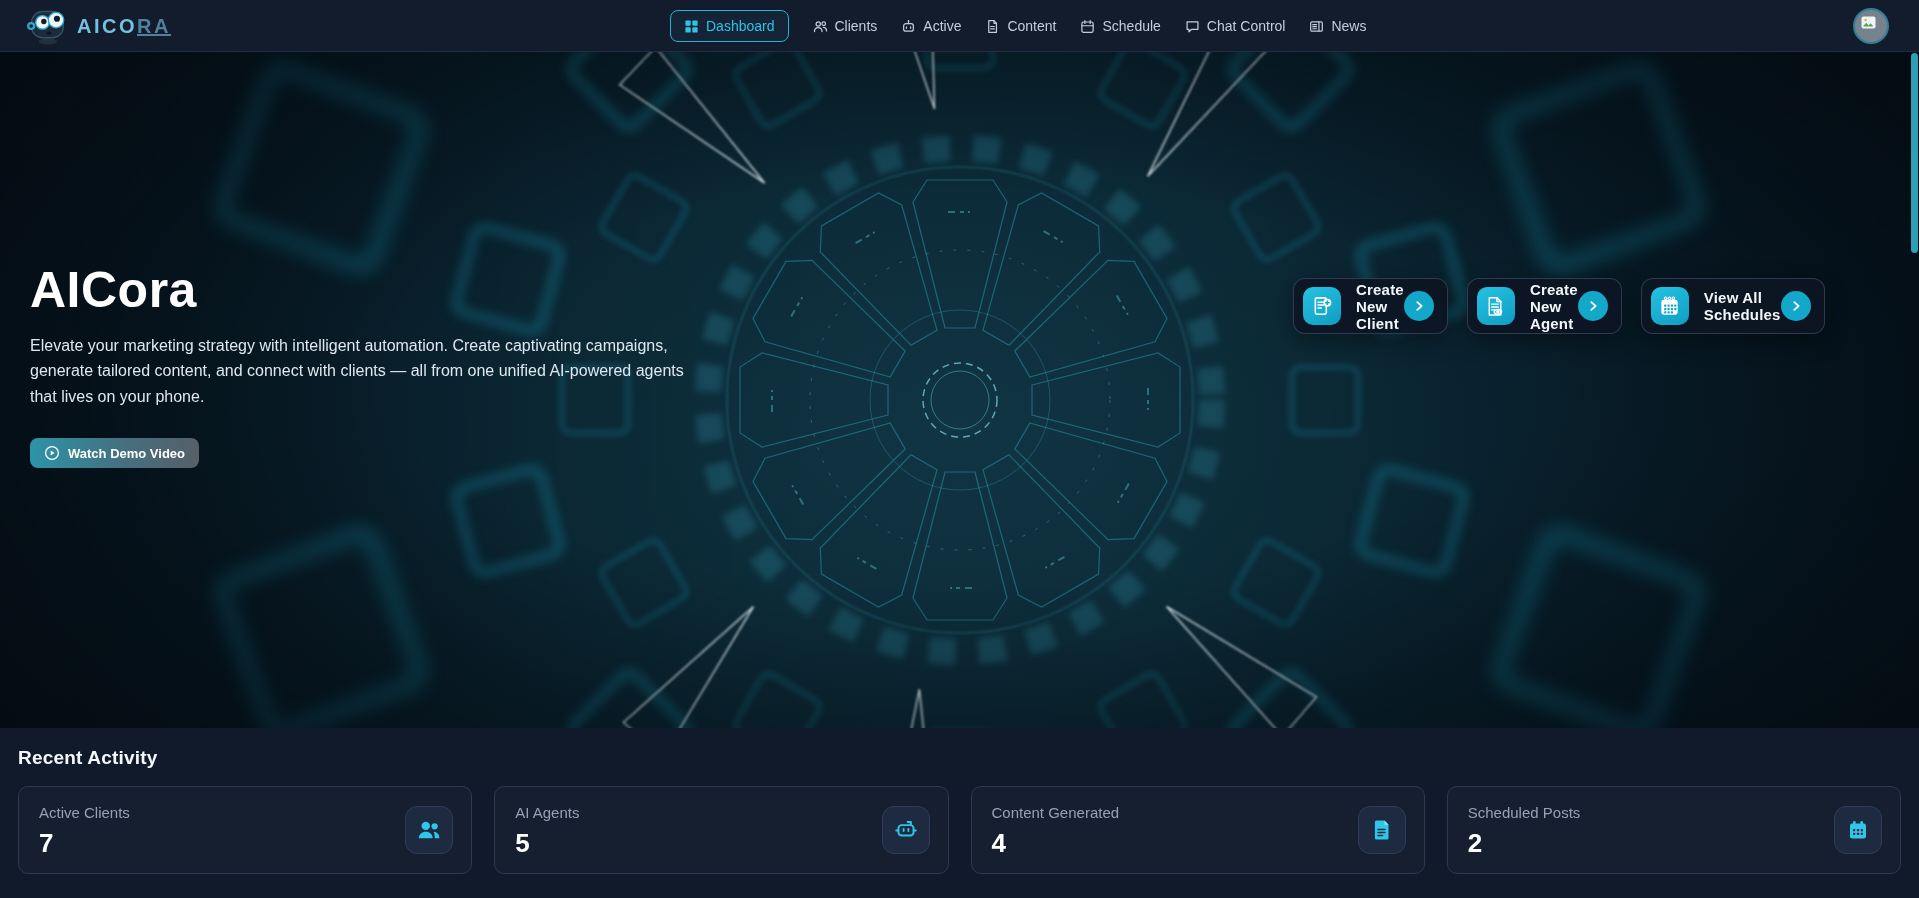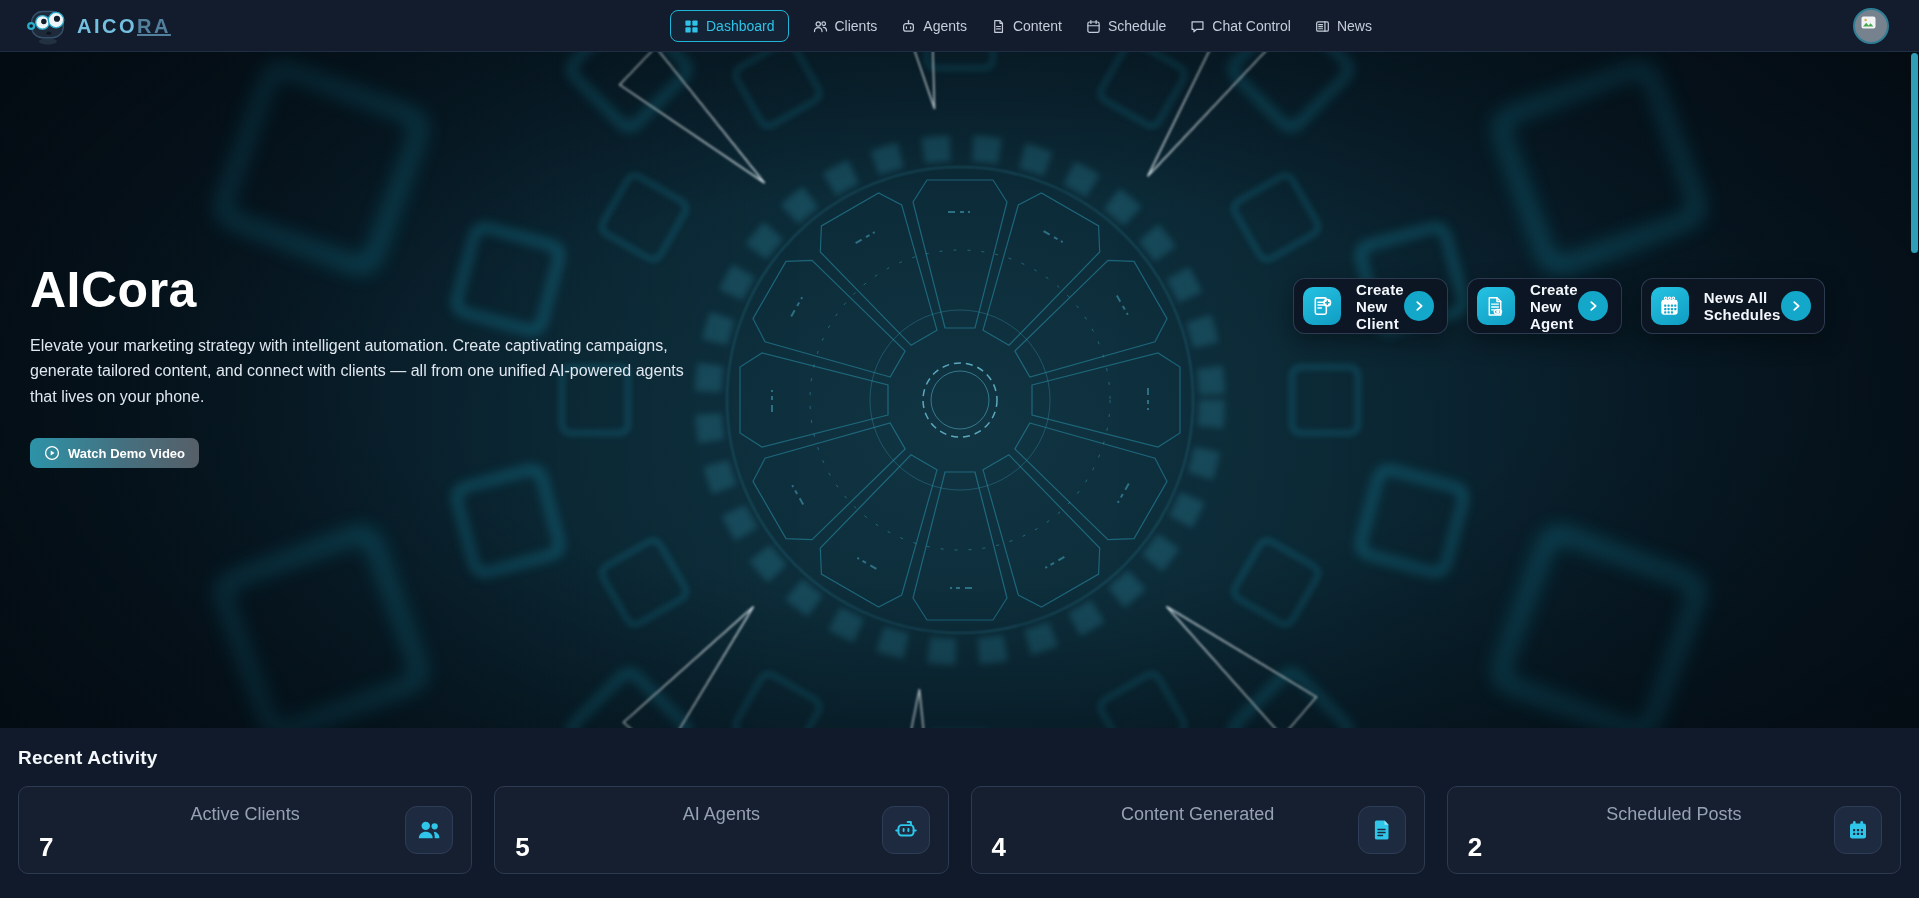--- a/index.html
+++ b/index.html
@@ -77,21 +77,21 @@
     background:#13a7c9; display:flex; align-items:center; justify-content:center; flex:0 0 auto;
   }
   
   .activity { padding:0 18px; }
   .activity-heading { margin-top:19px; font-size:19px; font-weight:800; color:#f5f8fb; letter-spacing:0.2px; }
   .stats-row { display:flex; gap:22px; margin-top:17px; }
   .stat-card {
     flex:1; height:88px; background:#151f30; border:1px solid #2c3a52;
     border-radius:10px; position:relative; padding:17px 20px;
   }
-  .stat-label { font-size:18px; color:#95a2b4; font-weight:500;text-align:center; }
+  .stat-label { font-size:15px; color:#95a2b4; font-weight:500; }
   .stat-value { margin-top:7px; font-size:26px; font-weight:800; color:#ffffff; }
   .stat-icon-tile {
     position:absolute; right:18px; top:50%; transform:translateY(-50%);
     width:48px; height:48px; border-radius:12px; background:#1d2a3f; border:1px solid #2e3d57;
     display:flex; align-items:center; justify-content:center;
   }
   
   .scroll-thumb {
     position:absolute; right:1px; top:53px; width:7px; height:200px;
     border-radius:4px; background:#2f9fb8; z-index:20; cursor:pointer;
@@ -143,21 +143,21 @@
     </div>
     <div class="nav-item">
       <span style="display:flex;">
         <svg viewBox="0 0 16 16" fill="none" stroke="currentColor" stroke-width="1.3" stroke-linecap="round">
             <rect x="2.8" y="5" width="10.4" height="8" rx="2.4"></rect>
             <path d="M8 5V2.6"></path>
             <circle cx="8" cy="2" r="0.9" fill="currentColor" stroke="none"></circle>
             <path d="M5.8 8.3v1.6M10.2 8.3v1.6"></path>
           </svg>
       </span>
-      <span>Agents</span>
+      <span>Active</span>
     </div>
     <div class="nav-item">
       <span style="display:flex;">
         <svg viewBox="0 0 16 16" fill="none" stroke="currentColor" stroke-width="1.3" stroke-linecap="round" stroke-linejoin="round">
             <path d="M4 1.8h5.6l2.6 2.6v9.8H4z"></path>
             <path d="M9.6 1.8v2.8h2.6"></path>
             <path d="M6 8h4M6 10.6h4"></path>
           </svg>
       </span>
       <span>Content</span>
@@ -380,21 +380,21 @@
             <rect x="6.4" y="13.5" width="2.3" height="2.3" rx="0.5"></rect>
               <rect x="9.9" y="13.5" width="2.3" height="2.3" rx="0.5"></rect>
               <rect x="13.4" y="13.5" width="2.3" height="2.3" rx="0.5"></rect>
               <rect x="16.9" y="13.5" width="2.3" height="2.3" rx="0.5"></rect>
             <rect x="6.4" y="17" width="2.3" height="2.3" rx="0.5"></rect>
               <rect x="9.9" y="17" width="2.3" height="2.3" rx="0.5"></rect>
               <rect x="13.4" y="17" width="2.3" height="2.3" rx="0.5"></rect>
           </g>
         </svg>
       </span>
-      <span class="action-label">News All Schedules</span>
+      <span class="action-label">View All Schedules</span>
       <button class="action-chevron">
         <span style="display:flex;">
           <svg width="14" height="14" viewBox="0 0 16 16" fill="none" stroke="#ffffff" stroke-width="2" stroke-linecap="round" stroke-linejoin="round">
               <path d="M6 3.5L11 8l-5 4.5"></path>
             </svg>
         </span>
       </button>
     </div>
   </div>
 </section>

